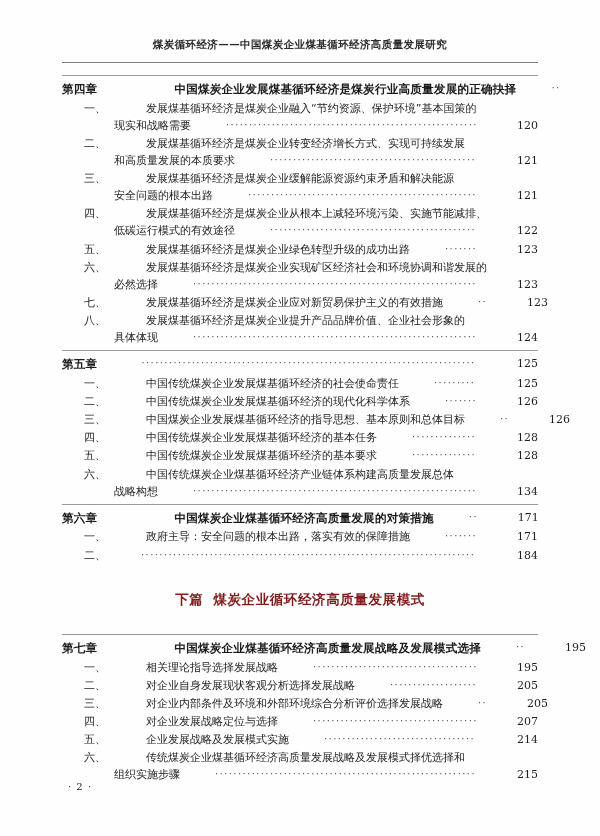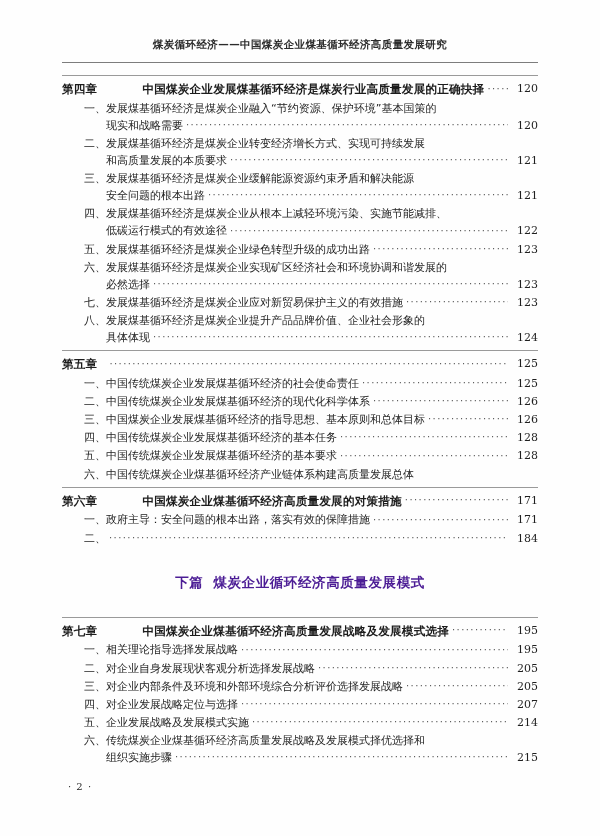--- a/index.html
+++ b/index.html
@@ -39,25 +39,26 @@
     background: #7d7d7d;
   }
   .toc {
     position: absolute;
     top: 72px;
     left: 62px;
     width: 476px;
   }
   .row {
     display: flex;
-    align-items: center;
+    align-items: flex-start;
     font-size: 11px;
     color: #1c1c1c;
     line-height: 1.45;
     padding: 1.1px 0;
+    gap: 32px;
   }
   .row.continued {
     padding-top: 0;
   }
   
   .chapter .label {
     font-weight: 700;
     font-size: 11.6px;
     letter-spacing: 0.2px;
     white-space: nowrap;
@@ -84,20 +85,21 @@
   .section {
     padding-left: 22px;
   }
   .section .num {
     white-space: nowrap;
     font-size: 11px;
   }
   .section .title {
     font-size: 11px;
     white-space: nowrap;
+    margin-left: 8px;
   }
   .wrapline {
     padding-left: 44px;
   }
   .dots {
     flex: 1 1 auto;
     overflow: hidden;
     white-space: nowrap;
     color: #555;
     font-size: 10px;
@@ -114,21 +116,21 @@
     text-align: right;
     font-size: 11px;
     color: #1f1f1f;
     font-family: "DejaVu Serif", "Liberation Serif", serif;
   }
   .part-heading {
     text-align: center;
     font-weight: 700;
     font-size: 13.5px;
     letter-spacing: 0.6px;
-    color: #4c1d95;
+    color: #7f1d1d;
     padding: 26px 0 22px 0;
   }
   .part-heading .part-label { padding-right: 10px; }
   .folio {
     position: absolute;
     bottom: 44px;
     left: 68px;
     font-size: 10px;
     color: #222;
     font-family: "DejaVu Serif", "Liberation Serif", serif;
@@ -266,20 +268,25 @@
         <span class="title">中国传统煤炭企业发展煤基循环经济的基本要求</span>
         <span class="dots"></span>
         <span class="pageno">128</span>
       </div>
       <div class="row section nodots">
         <span class="num">六、</span>
         <span class="title">中国传统煤炭企业煤基循环经济产业链体系构建高质量发展总体</span>
         <span class="dots"></span>
         <span class="pageno"></span>
       </div>
+      <div class="row section continued wrapline">
+        <span class="title">战略构想</span>
+        <span class="dots"></span>
+        <span class="pageno">134</span>
+      </div>
       <div class="chapter-rule"></div>
       <div class="row chapter">
         <span class="label">第六章</span>
         <span class="title">中国煤炭企业煤基循环经济高质量发展的对策措施</span>
         <span class="dots"></span>
         <span class="pageno">171</span>
       </div>
       <div class="row section">
         <span class="num">一、</span>
         <span class="title">政府主导：安全问题的根本出路，落实有效的保障措施</span>

